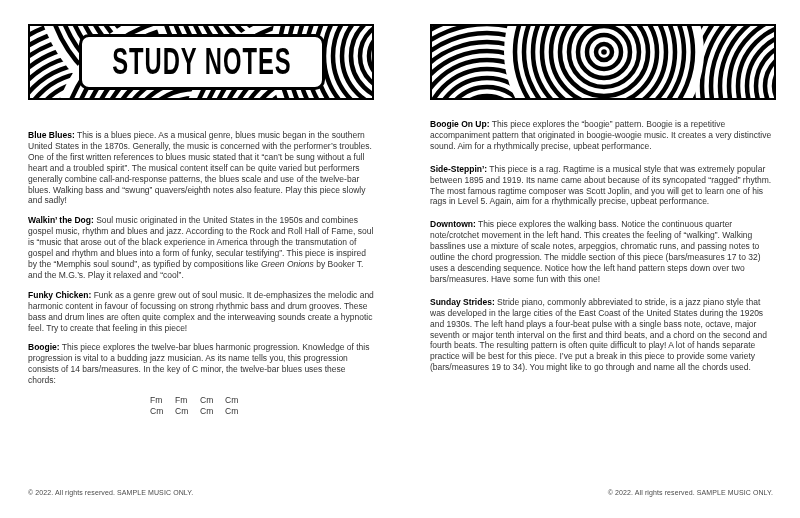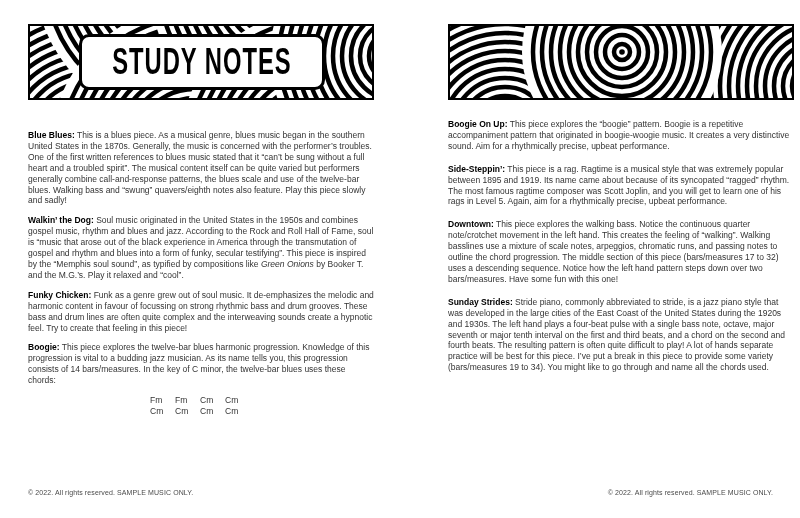--- a/index.html
+++ b/index.html
@@ -2,21 +2,21 @@
 <html><head>
 <meta charset="utf-8">
 <style>
   html,body{margin:0;padding:0;}
   body{
     width:800px;height:518px;background:#ffffff;position:relative;
     font-family:"Liberation Sans",sans-serif;overflow:hidden;
   }
   .page{position:absolute;top:24px;width:346px;}
   .page-left{left:28px;}
-  .page-right{left:448px;}
+  .page-right{left:430px;}
 
   .banner{
     position:relative;width:346px;height:76px;box-sizing:border-box;
     border:2px solid #000;background:#e5e5e5;overflow:hidden;
   }
   .banner svg{display:block;width:342px;height:72px;}
   .banner-label{
     position:absolute;left:49px;top:8px;width:246px;height:56px;
     box-sizing:border-box;background:#fff;border:3px solid #000;border-radius:10px;
     display:flex;align-items:center;justify-content:center;

